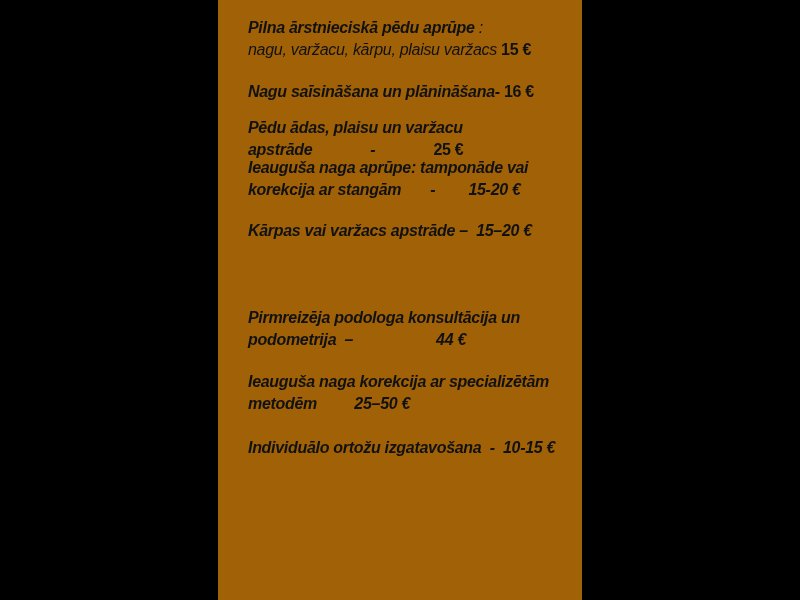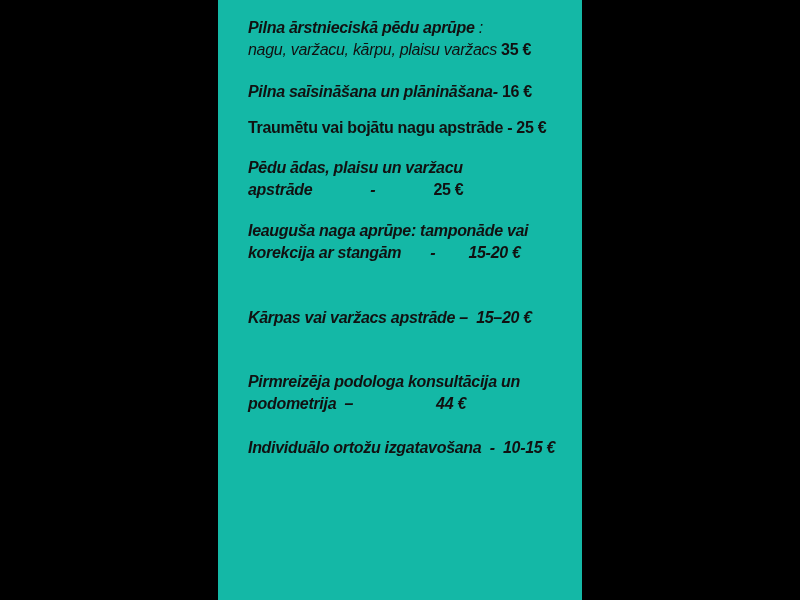--- a/index.html
+++ b/index.html
@@ -7,21 +7,21 @@
     width: 800px; height: 600px;
     background: #000000;
     position: relative;
     overflow: hidden;
     font-family: "Liberation Sans", "DejaVu Sans", sans-serif;
   }
   .panel {
     position: absolute;
     left: 218px; top: 0;
     width: 364px; height: 600px;
-    background: #14b8a6;
+    background: #a16207;
   }
   .item {
     position: absolute;
     left: 30px;
     color: #111111;
     font-size: 16px;
     line-height: 22px;
     letter-spacing: -0.3px;
   }
   .line { white-space: pre; }
@@ -40,30 +40,27 @@
   .item:nth-of-type(9)  { top: 483px; }
   .item:nth-of-type(10) { top: 537px; text-align: right; }
 </style>
 </head>
 <body>
 
 <div class="panel">
 
   <div class="item">
     <div class="line"><span class="bi">Pilna ārstnieciskā pēdu aprūpe</span><span class="i"> :</span></div>
-    <div class="line"><span class="i">nagu, varžacu, kārpu, plaisu varžacs </span><span class="b">35 €</span></div>
+    <div class="line"><span class="i">nagu, varžacu, kārpu, plaisu varžacs </span><span class="b">15 €</span></div>
   </div>
 
   <div class="item">
-    <div class="line"><span class="bi">Pilna saīsināšana un plānināšana- </span><span class="b">16 €</span></div>
+    <div class="line"><span class="bi">Nagu saīsināšana un plānināšana- </span><span class="b">16 €</span></div>
   </div>
 
-  <div class="item">
-    <div class="line"><span class="b">Traumētu vai bojātu nagu apstrāde - 25 €</span></div>
-  </div>
 
   <div class="item">
     <div class="line"><span class="bi">Pēdu ādas, plaisu un varžacu</span></div>
     <div class="line"><span class="bi">apstrāde              -              </span><span class="b">25 €</span></div>
   </div>
 
   <div class="item">
     <div class="line"><span class="bi">Ieauguša naga aprūpe: tamponāde vai</span></div>
     <div class="line"><span class="bi">korekcija ar stangām       -        15-20 €</span></div>
   </div>
@@ -71,18 +68,22 @@
 
   <div class="item">
     <div class="line"><span class="bi">Kārpas vai varžacs apstrāde –  15–20 €</span></div>
   </div>
 
   <div class="item">
     <div class="line"><span class="bi">Pirmreizēja podologa konsultācija un</span></div>
     <div class="line"><span class="bi">podometrija  –                    44 €</span></div>
   </div>
 
+  <div class="item">
+    <div class="line"><span class="bi">Ieauguša naga korekcija ar specializētām</span></div>
+    <div class="line"><span class="bi">metodēm         25–50 €</span></div>
+  </div>
 
   <div class="item">
     <div class="line"><span class="bi">Individuālo ortožu izgatavošana  -  10-15 €</span></div>
   </div>
 
 </div>
 
 </body></html>

